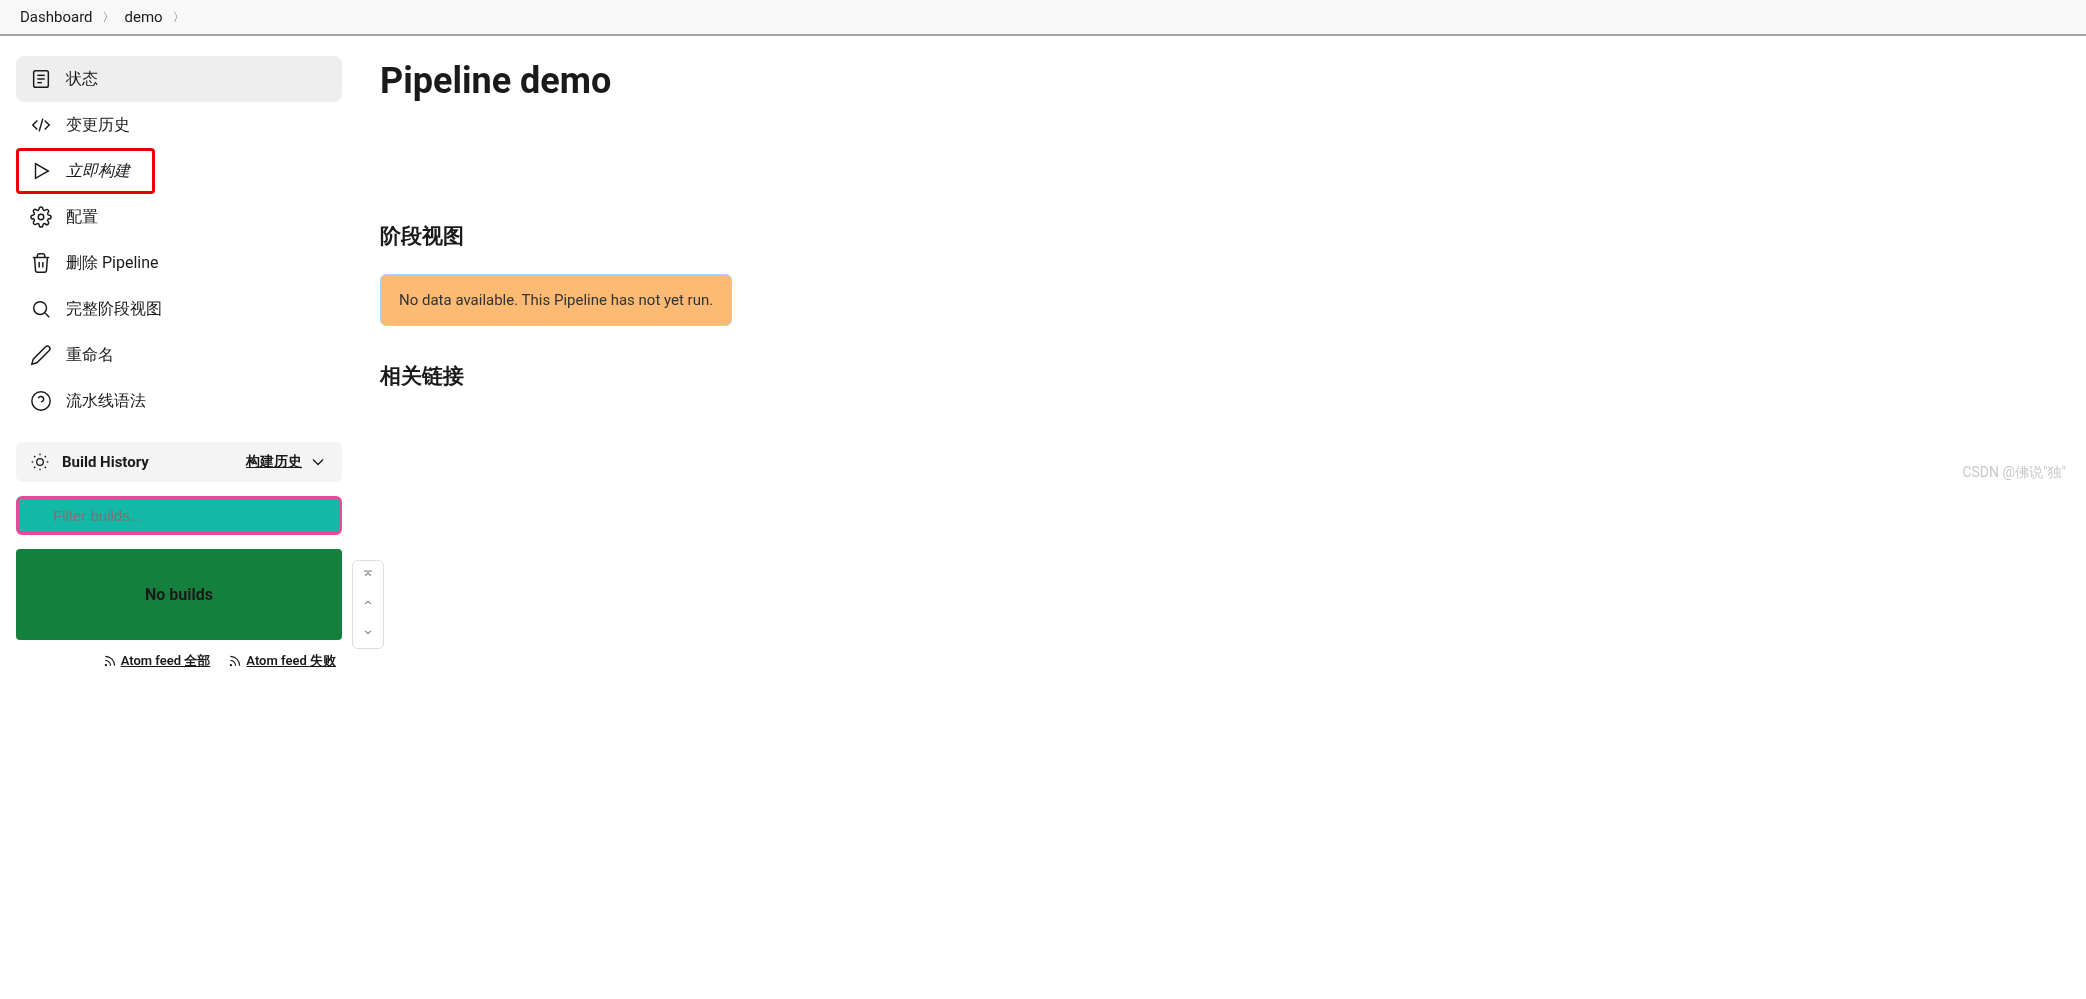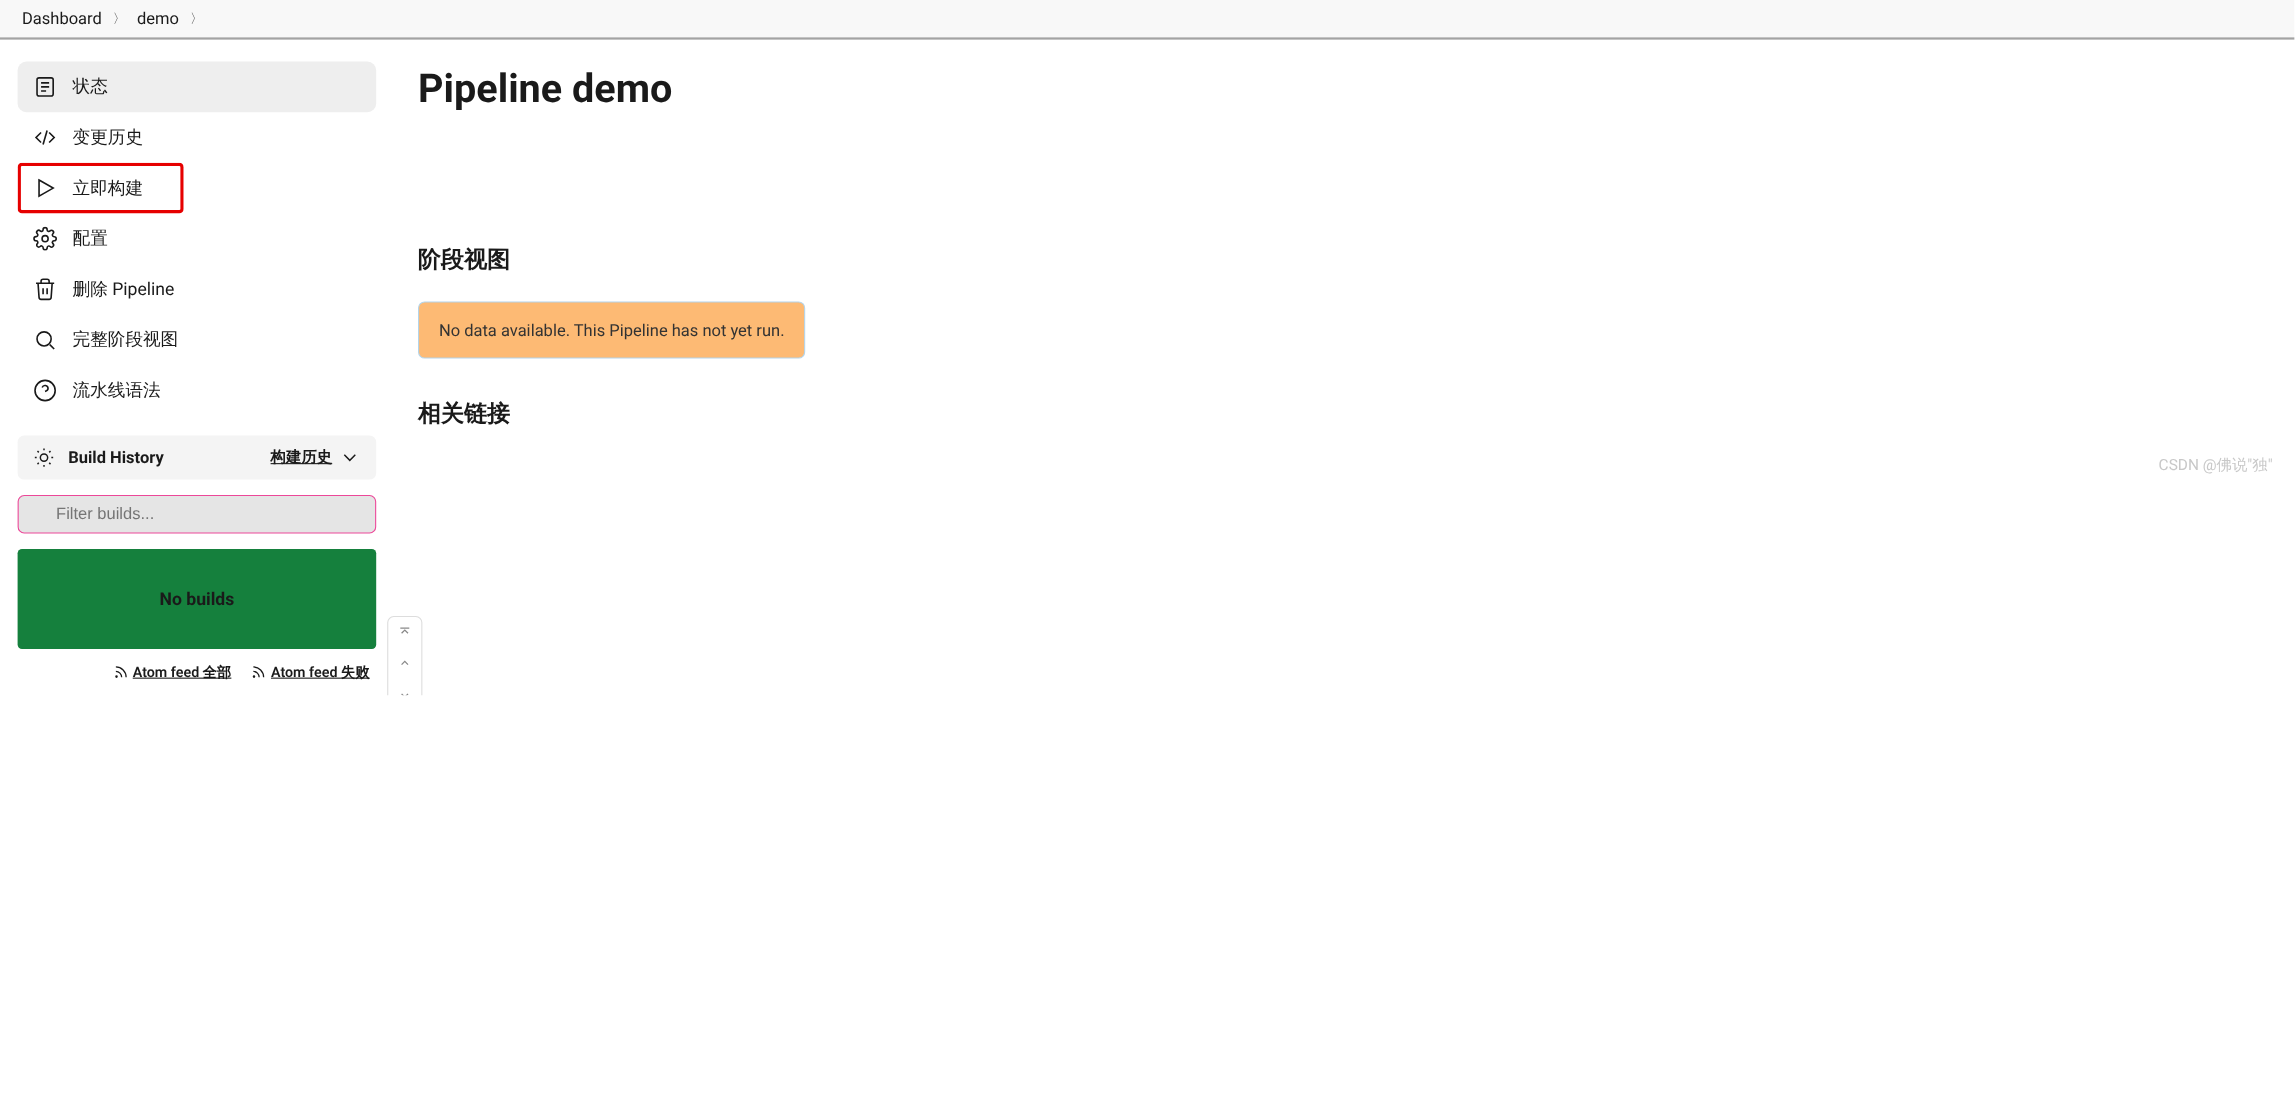--- a/index.html
+++ b/index.html
@@ -59,24 +59,24 @@
       font-size: 15px;
       gap: 41px;
     }
     .build-history-bar .left { display:flex; align-items:center; gap:12px; font-weight:700; }
     .build-history-bar .right { display:flex; align-items:center; gap:6px; font-weight:600; text-decoration: underline; font-size:14px; cursor:pointer;}
     .build-history-bar svg { width:20px; height:20px; stroke:#1a1a1a; fill:none; stroke-width:1.6;}
     .filter-input {
       width: 100%;
       margin-top: 14px;
       padding: 8px 32px 8px 34px;
-      border: 1px solid #ec4899;
+      border: 3px solid #ec4899;
       border-radius: 6px;
       font-size: 15px;
-      background: #e5e5e5;
+      background: #14b8a6;
       position: relative;
     }
     .filter-wrap { position: relative; }
     .filter-wrap .search-ic { position:absolute; left:10px; top: 23px; width:16px; height:16px; stroke:#444; fill:none; stroke-width:1.8;}
     .no-builds {
       text-align:center;
       font-weight:700;
       font-size:16px;
       padding: 36px 0;
       background: #15803d;
@@ -162,21 +162,21 @@
       <span class="side-icon">
         <svg viewBox="0 0 24 24">
             <polyline points="8 7 3 12 8 17"></polyline>
             <polyline points="16 7 21 12 16 17"></polyline>
             <line x1="14" y1="5" x2="10" y2="19"></line>
           </svg>
       </span>
       <span>变更历史</span>
     </div>
 
-    <div class="side-item highlight-red" style="width:151px;">
+    <div class="side-item highlight-red" style="width:139px;font-style:italic;">
       <span class="side-icon">
         <svg viewBox="0 0 24 24">
             <polygon points="6 4 20 12 6 20 6 4"></polygon>
           </svg>
       </span>
       <span>立即构建</span>
     </div>
 
     <div class="side-item">
       <span class="side-icon">
@@ -203,20 +203,28 @@
     <div class="side-item">
       <span class="side-icon">
         <svg viewBox="0 0 24 24">
             <circle cx="11" cy="11" r="7"></circle>
             <line x1="21" y1="21" x2="16.65" y2="16.65"></line>
           </svg>
       </span>
       <span>完整阶段视图</span>
     </div>
 
+    <div class="side-item">
+      <span class="side-icon">
+        <svg viewBox="0 0 24 24">
+            <path d="M17 3a2.83 2.83 0 0 1 4 4L7.5 20.5 2 22l1.5-5.5L17 3z"></path>
+          </svg>
+      </span>
+      <span>重命名</span>
+    </div>
 
     <div class="side-item">
       <span class="side-icon">
         <svg viewBox="0 0 24 24">
             <circle cx="12" cy="12" r="10"></circle>
             <path d="M9.1 9a3 3 0 0 1 5.82 1c0 2-3 3-3 3"></path>
             <line x1="12" y1="17" x2="12" y2="17.01"></line>
           </svg>
       </span>
       <span>流水线语法</span>

